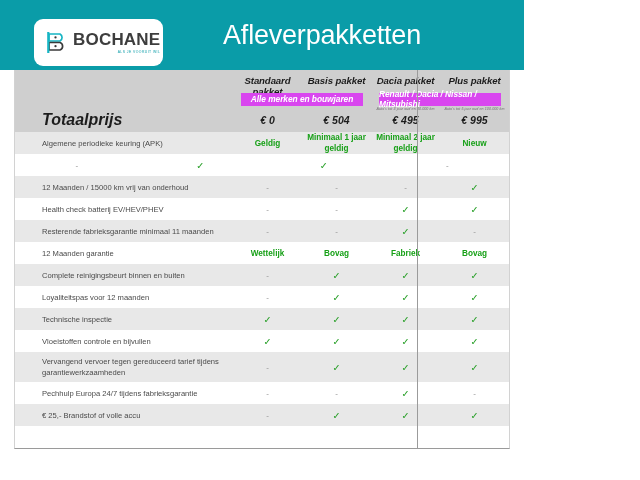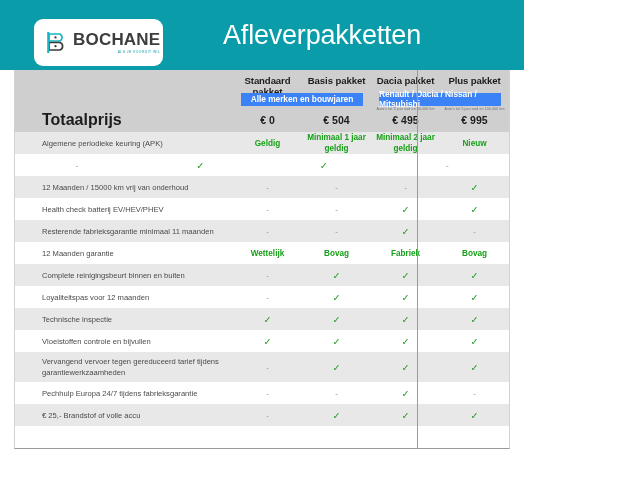--- a/index.html
+++ b/index.html
@@ -100,20 +100,21 @@
     border-right: 1px solid #d2d2d2;
     border-bottom: 1px solid #9a9a9a;
     box-sizing: border-box;
   }
 
   .header-block {
     position: relative;
     background: #cfcfcf;
     height: 62px;
     box-sizing: border-box;
+    font-style: italic;
   }
   .hdr-inner {
     position: relative;
     display: flex;
     height: 100%;
     box-sizing: border-box;
   }
   .col-label {
     width: 218px;
     flex: 0 0 218px;
@@ -155,21 +156,21 @@
     flex: 2 1 0;
     display: flex;
     align-items: center;
     justify-content: center;
     padding: 0 8px;
     box-sizing: border-box;
   }
   .bar {
     width: 100%;
     height: 13px;
-    background: #3b82f6;
+    background: #d946ef;
     color: #ffffff;
     font-family: "Liberation Sans", sans-serif;
     font-weight: bold;
     font-size: 8.4px;
     letter-spacing: -0.05px;
     display: flex;
     align-items: center;
     justify-content: center;
     box-sizing: border-box;
   }

